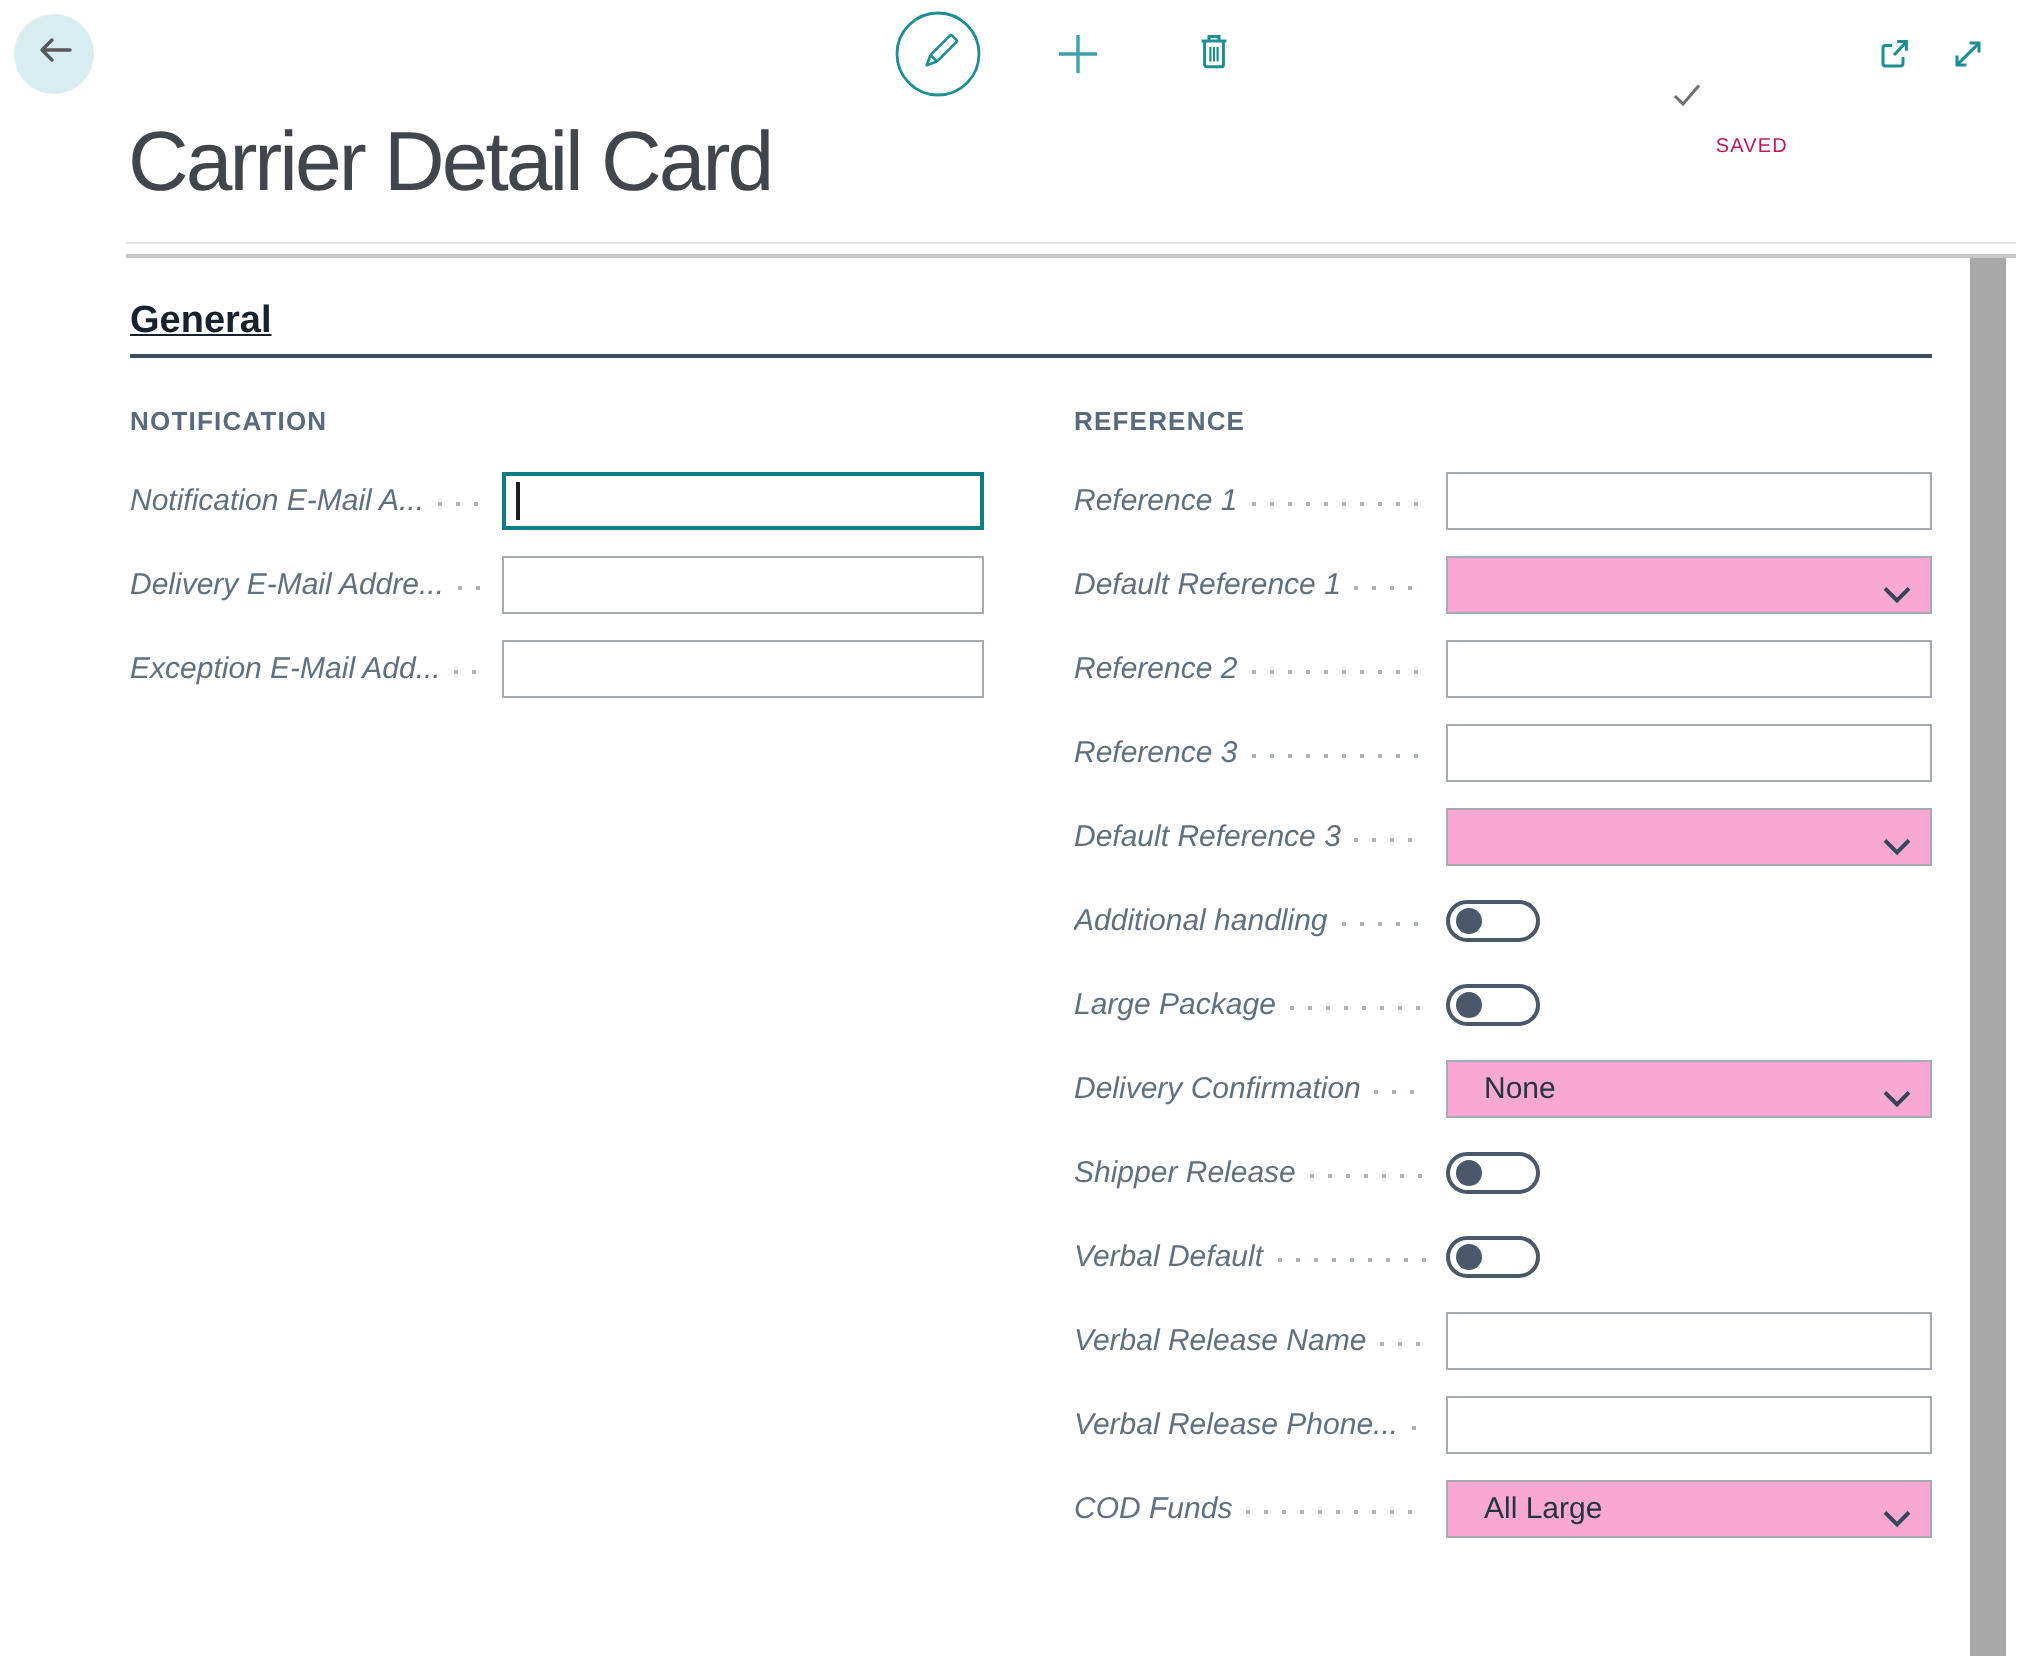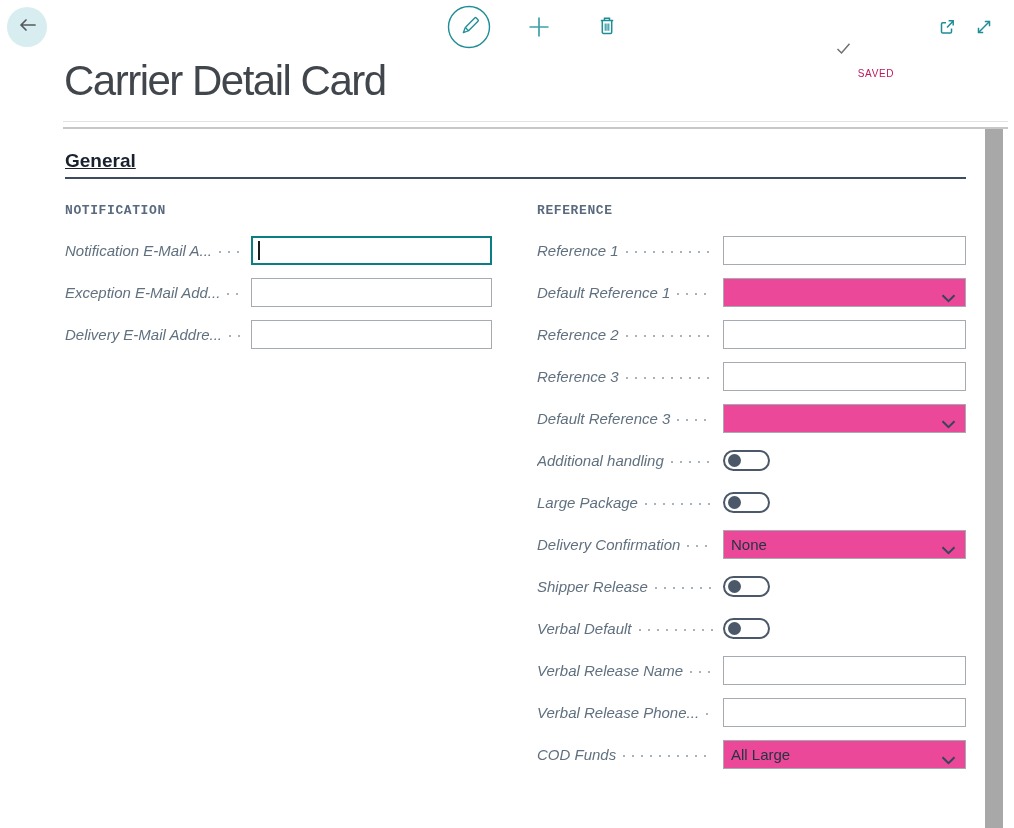--- a/index.html
+++ b/index.html
@@ -26,36 +26,36 @@
     border-top:1px solid #e2e2e2; border-bottom:2px solid #c7c7c7; }
   .scroll-thumb { left:985px; top:129px; width:18px; height:699px; background:#a8a8a8; cursor:pointer; }
   .section-title { left:65px; top:150px; font-size:19px; font-weight:700; color:#18222e;text-decoration:underline; }
   .section-rule { left:65px; top:177px; width:901px; height:2px; background:#3d4b5e; }
 
   
   .col { position:absolute; top:203px; }
   .col-left  { left:65px;  width:427px; }
   .col-right { left:537px; width:429px; }
   .group-caption { font-size:13px; font-weight:700; color:#5a6a7e;
-    letter-spacing:0.6px; margin-bottom:18px; line-height:15px;font-family:Liberation Mono, monospace; }
+    letter-spacing:0.6px; margin-bottom:18px; line-height:15px; }
 
   .row { display:flex; height:29px; margin-bottom:13px; align-items:stretch; }
   .lbl { width:186px; flex:0 0 186px; display:flex; align-items:center; overflow:hidden;font-style:italic; }
   .lbl-text { font-size:15px; color:#60707f; white-space:nowrap; }
   .leader { flex:1; height:2px; align-self:center; margin:2px 10px 0 7px;
     background-image:repeating-linear-gradient(to right,#a9b3bb 0 2px,transparent 2px 9px); }
 
   .txt-input { flex:1; height:29px; border:1px solid #a5abb0; background:#fff;
     font-size:15px; color:#253442; padding:0 8px; outline:none; border-radius:0; }
   .txt-input.focused { border:2px solid #0e7c85; }
   .caret-wrap { flex:1; position:relative; display:flex; }
   .caret { position:absolute; left:7px; top:5px; width:1.5px; height:19px; background:#1b1b1b; }
 
-  .combo { flex:1; height:29px; border:1px solid #a5abb0; background:#ec4899; position:relative;
-    display:flex; align-items:center; padding:0 30px 0 7px; cursor:pointer; }
+  .combo { flex:1; height:29px; border:1px solid #a5abb0; background:#f9a8d4; position:relative;
+    display:flex; align-items:center; padding:0 30px 0 18px; cursor:pointer; }
   .combo-value { font-size:15px; color:#253442; white-space:nowrap; }
   .combo .chev { position:absolute; right:9px; top:10px; }
 
   .toggle-cell { flex:1; display:flex; align-items:center; }
   .toggle { width:47px; height:21px; border:2px solid #4b5869; border-radius:11px;
     position:relative; background:#fff; cursor:pointer; }
   .knob { position:absolute; left:3px; top:2px; width:13px; height:13px;
     border-radius:50%; background:#4b5869; }
 </style>
 </head>
@@ -143,29 +143,29 @@
         <span class="leader"></span>
       </div>
     <div class="caret-wrap">
       <input class="txt-input focused" type="text" style="">
       <span class="caret"></span>
     </div>
   </div>
 
   <div class="row">
     <div class="lbl">
+        <span class="lbl-text">Delivery E-Mail Addre...</span>
+        <span class="leader"></span>
+      </div>
+    <input class="txt-input" type="text" style="">
+  </div>
+
+  <div class="row">
+    <div class="lbl">
         <span class="lbl-text">Exception E-Mail Add...</span>
-        <span class="leader"></span>
-      </div>
-    <input class="txt-input" type="text" style="">
-  </div>
-
-  <div class="row">
-    <div class="lbl">
-        <span class="lbl-text">Delivery E-Mail Addre...</span>
         <span class="leader"></span>
       </div>
     <input class="txt-input" type="text" style="">
   </div>
 </div>
 
 <div class="col col-right">
   <div class="group-caption">REFERENCE</div>
 
   <div class="row">

